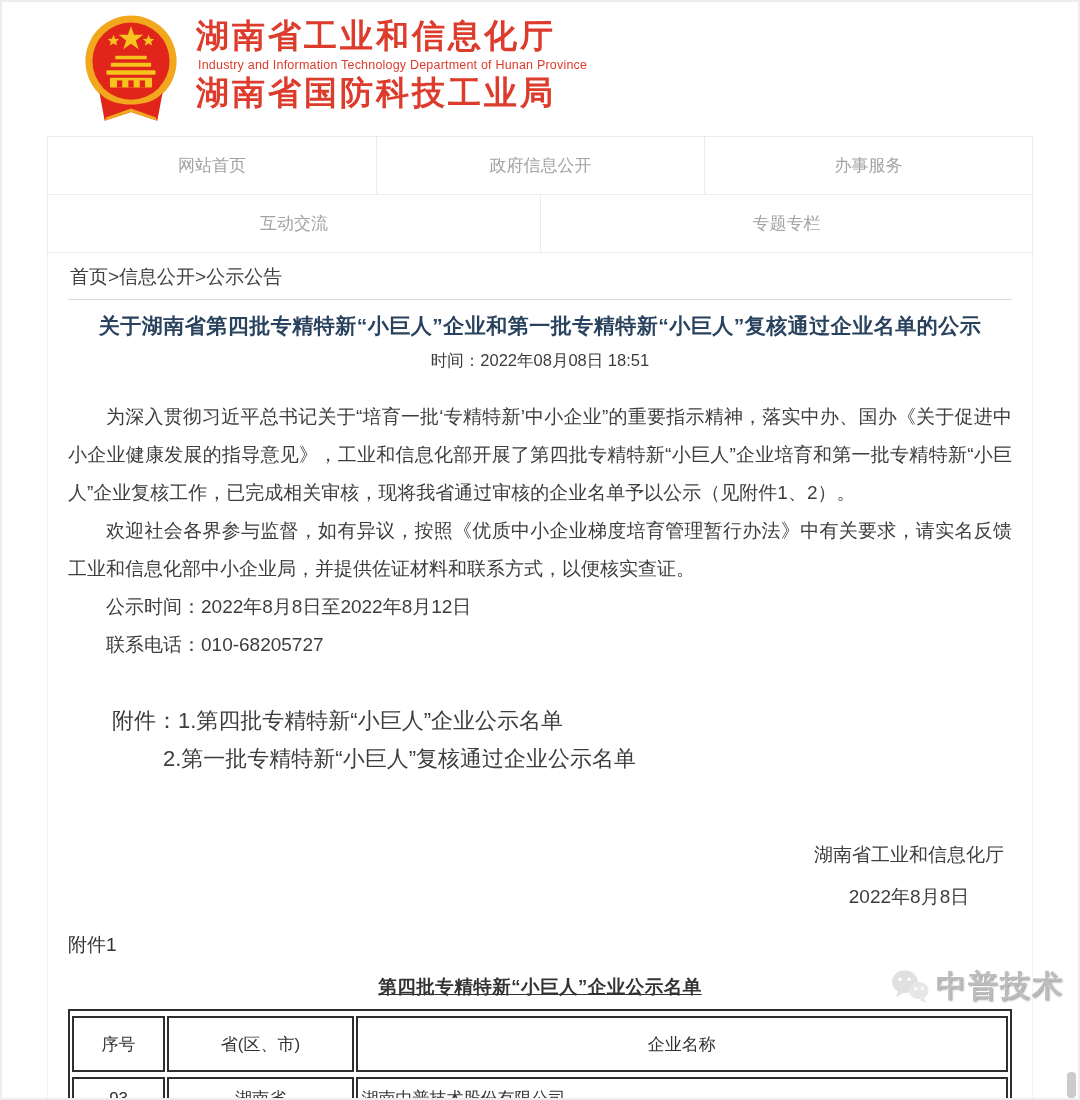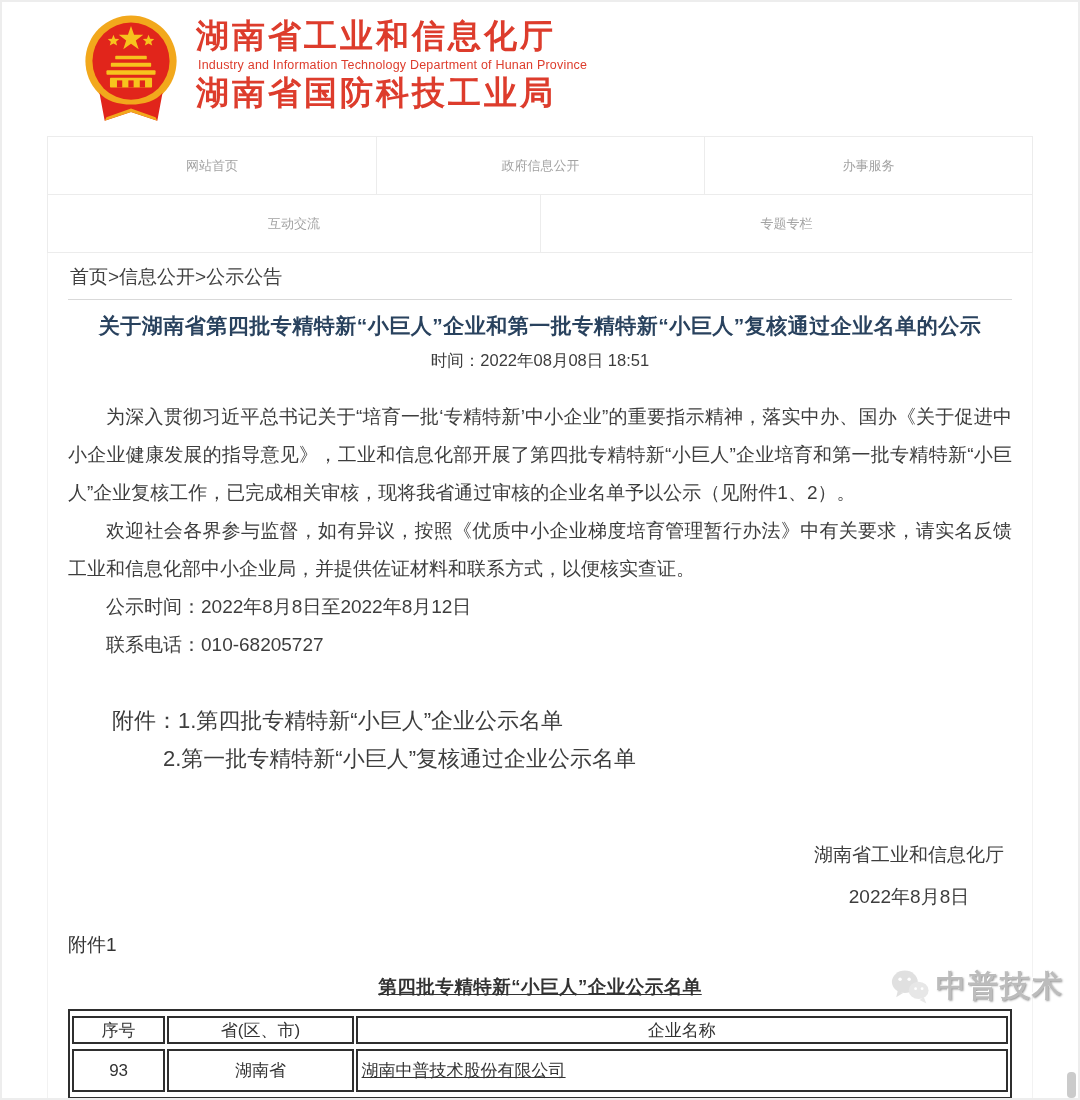--- a/index.html
+++ b/index.html
@@ -22,41 +22,41 @@
   .emblem{width:106px;height:114px;flex:0 0 auto;}
   .org-text{padding-top:6px;}
   .org-cn{font-size:33px;font-weight:bold;color:var(--red);letter-spacing:3px;line-height:1.12;}
   .org-en{font-size:12.5px;color:var(--red);margin:3px 0 3px 2px;letter-spacing:0.2px;}
   
   .main-nav{margin:4px 45px 0;}
   .nav-row{display:grid;border:1px solid var(--line);}
   .nav-row.r1{grid-template-columns:repeat(3,1fr);border-bottom:none;}
   .nav-row.r2{grid-template-columns:repeat(2,1fr);}
   .nav-cell{height:57px;display:flex;align-items:center;justify-content:center;
-    font-size:13px;color:var(--nav-gray);border-left:1px solid var(--line);cursor:pointer;background:#fff;}
+    font-size:17px;color:var(--nav-gray);border-left:1px solid var(--line);cursor:pointer;background:#fff;}
   .nav-cell:first-child{border-left:none;}
   
   .content{margin:0 45px;padding:0 20px;border-left:1px solid #f2f2f2;border-right:1px solid #f2f2f2;}
   .breadcrumb{padding:11px 2px 9px;font-size:19px;color:#404040;border-bottom:1px solid #d9d9d9;}
   .article-title{margin-top:12px;text-align:center;font-size:21px;font-weight:bold;color:var(--navy);letter-spacing:0.5px;}
   .publish-time{margin-top:10px;text-align:center;font-size:16.5px;color:#3c3c3c;}
   .article-body{margin-top:26px;font-size:19px;color:var(--ink);}
   .article-body p{line-height:38px;text-indent:2em;text-align:justify;}
   .info-line{line-height:38px;text-indent:2em;}
   .attach{margin-top:38px;font-size:22px;color:var(--ink);line-height:38px;}
   .attach-line1{text-indent:2em;}
   .attach-line2{padding-left:95px;}
   .signature{margin-top:56px;margin-left:auto;margin-right:8px;width:fit-content;
     text-align:center;font-size:19px;color:var(--ink);line-height:42px;}
   .attachment1-label{margin-top:14px;font-size:19px;color:#333;}
   .table-title{margin-top:16px;text-align:center;font-size:18.5px;font-weight:bold;color:#333;letter-spacing:0.5px;text-decoration:underline;}
   
   table{width:100%;margin-top:10px;border-collapse:separate;border-spacing:2px 5px;border:2px solid var(--tbl);}
   th,td{border:2px solid var(--tbl);font-size:17px;color:#333;background:#fff;}
-  th{height:28px;font-weight:normal;text-align:center;}
+  th{height:56px;font-weight:normal;text-align:center;}
   td{height:43px;}
   td.center,th{text-align:center;}
   td.left{text-align:left;padding-left:4px;text-decoration:underline;}
   
   .watermark{position:absolute;top:964px;right:14px;display:flex;align-items:center;gap:5px;z-index:5;}
   .wechat-icon{width:42px;height:38px;opacity:0.75;}
   .watermark-text{font-size:30px;font-weight:bold;color:#bcbcbc;letter-spacing:2px;
     text-shadow:-1px -1px 0 #ffffff,1px 1px 2px #9a9a9a;}
   .corner-bar{position:absolute;right:2px;bottom:0;width:9px;height:26px;background:#cbcbcb;border-radius:4px;z-index:6;}
 </style>

